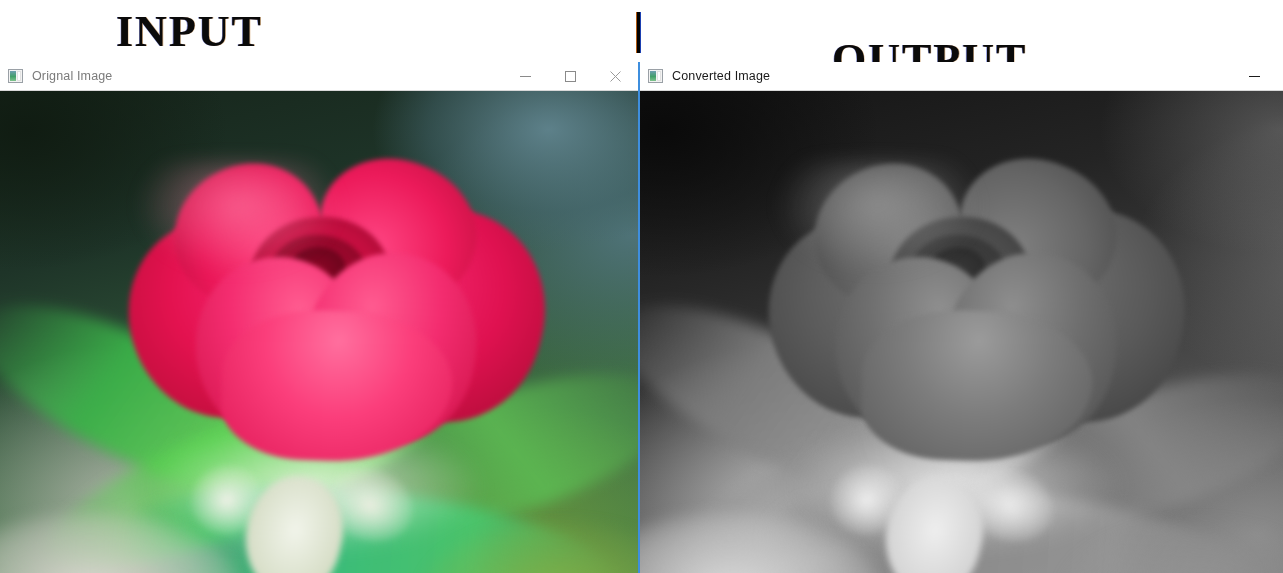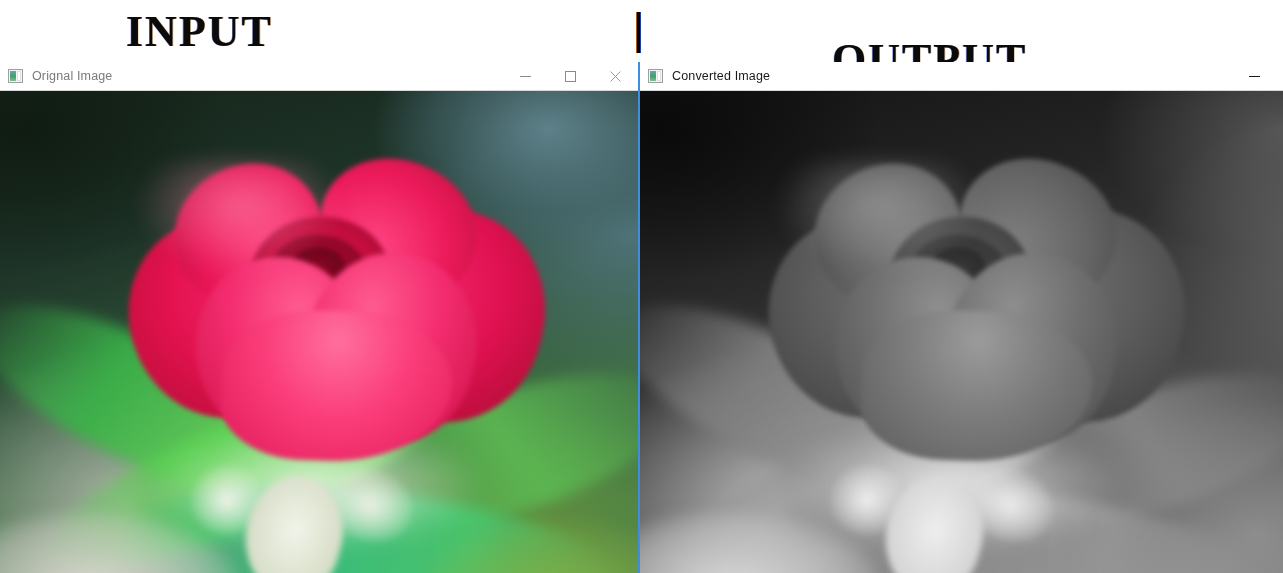--- a/index.html
+++ b/index.html
@@ -21,21 +21,21 @@
     position:absolute; top:9px;
     font-family:"Liberation Serif", serif;
     font-weight:700;
     font-size:44px;
     letter-spacing:2px;
     color:#0a0a0a;
     line-height:46px;
     white-space:nowrap;
     text-shadow:0.6px 0 rgba(190,120,40,0.55), -0.6px 0 rgba(20,40,190,0.5);
   }
-  #annot-input  { left:126px; }
+  #annot-input  { left:116px; }
   #annot-output { left:832px;margin-top:28px; }
 
   .text-caret {
     position:absolute;
     left:636px; top:12px;
     width:5px; height:41px;
     background:#000;
     border-left:1px solid #b05a12;
     border-right:1px solid #1b3fb0;
   }

